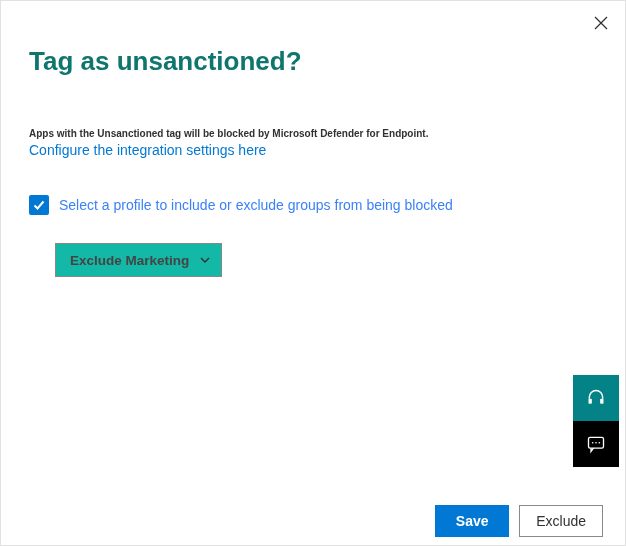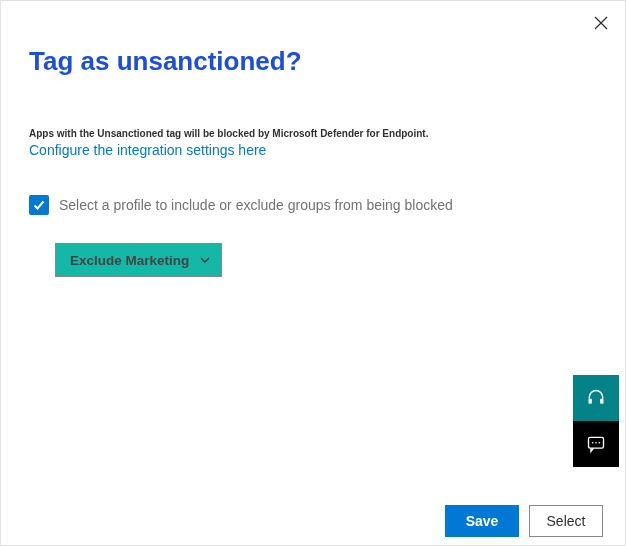--- a/index.html
+++ b/index.html
@@ -23,21 +23,21 @@
       align-items: center;
       justify-content: center;
     }
     .close-btn svg { width: 14px; height: 14px; }
     .content {
       padding: 45px 28px 0 28px;
     }
     .title {
       font-size: 26px;
       font-weight: 700;
-      color: #1d4ed8;
+      color: #0f766e;
       margin-bottom: 50px;
     }
     .desc {
       font-size: 10px;
       color: #323130;
       line-height: 1.3;
       font-weight: bold;
     }
     .link {
       color: #0078d4;
@@ -59,21 +59,21 @@
       border-radius: 2px;
       display: flex;
       align-items: center;
       justify-content: center;
       cursor: pointer;
       flex-shrink: 0;
     }
     .checkbox svg { width: 14px; height: 14px; }
     .checkbox-label {
       font-size: 14px;
-      color: #737373;
+      color: #3b82f6;
     }
     .dropdown {
       margin-top: 28px;
       margin-left: 26px;
       display: inline-flex;
       align-items: center;
       border: 1px solid #8a8886;
       height: 34px;
       padding: 0 10px 0 14px;
       cursor: pointer;
@@ -180,14 +180,14 @@
       <path d="M9 17l-3 4v-4"></path>
       <circle cx="8" cy="10.5" r="1" fill="#fff" stroke="none"></circle>
       <circle cx="12" cy="10.5" r="1" fill="#fff" stroke="none"></circle>
       <circle cx="16" cy="10.5" r="1" fill="#fff" stroke="none"></circle>
     </svg>
   </div>
 </div>
 
 <div class="footer">
   <button class="btn btn-primary">Save</button>
-  <button class="btn btn-secondary">Select</button>
+  <button class="btn btn-secondary">Exclude</button>
 </div>
 
 </body></html>

